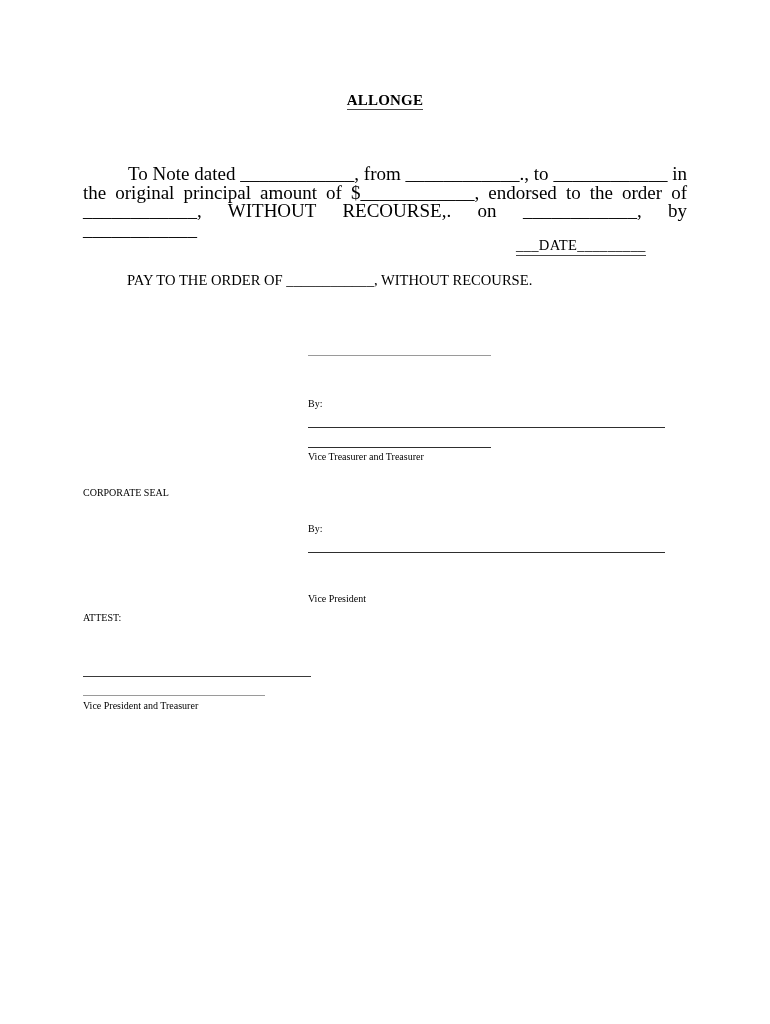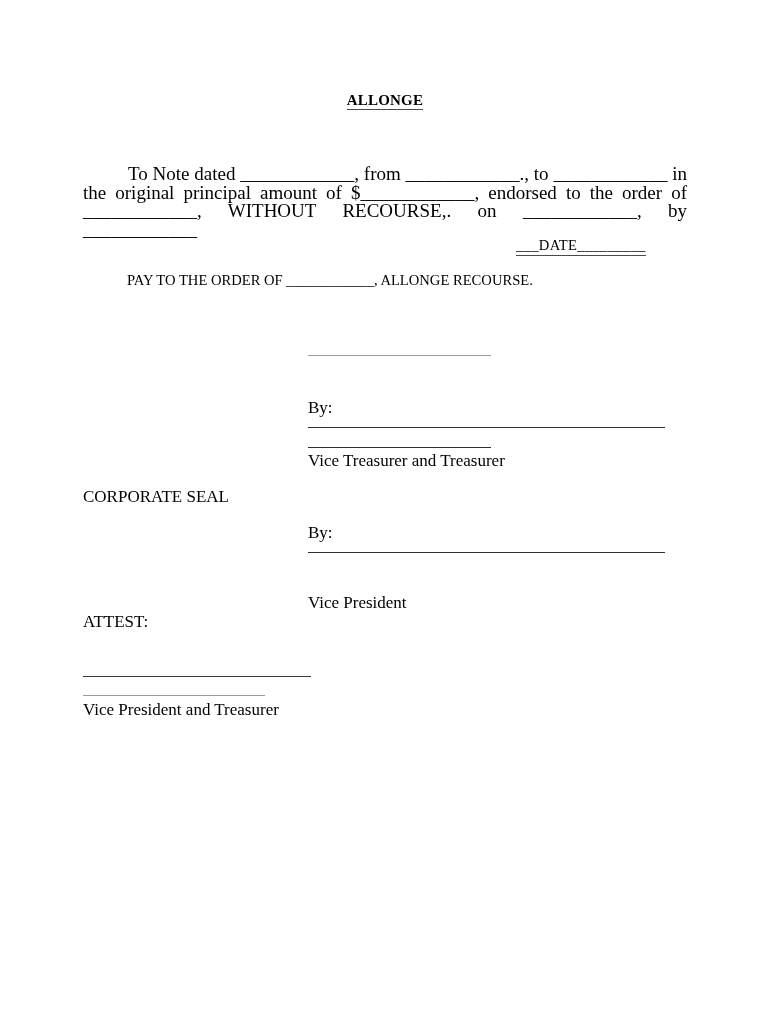--- a/index.html
+++ b/index.html
@@ -99,21 +99,21 @@
     border-top-width: 1.6px;  border-top-color: #3a3a3a;
   }
   .rule-gray-short-2 {
     left: 83px;  top: 695px;  width: 182px;
     border-top-width: 1.4px;  border-top-color: #9a9a9a;
   }
 
   
   .sig-text {
     position: absolute;
-    font-size: 17px;
+    font-size: 10px;
     white-space: pre;
   }
   .by-1        { left: 308px; top: 398px; }
   .title-1     { left: 308px; top: 451px; }
   .by-2        { left: 308px; top: 523px; }
   .title-2     { left: 308px; top: 558px; margin-top: 35px; }
   .corp-seal   { left: 83px;  top: 487px; }
   .attest      { left: 83px;  top: 612px; }
   .title-3     { left: 83px;  top: 700px; }
 </style>
@@ -123,21 +123,21 @@
 <div class="page">
 
   <div class="doc-title">
     <span>ALLONGE</span>
   </div>
 
   <p class="body-para">To Note dated ____________, from ____________., to ____________ in the original principal amount of $____________, endorsed to the order of ____________, WITHOUT RECOURSE,. on ____________, by ____________</p>
 
   <div class="date-line">___DATE_________</div>
 
-  <div class="pay-line">PAY TO THE ORDER OF ____________, ALLONGE RECOURSE.</div>
+  <div class="pay-line">PAY TO THE ORDER OF ____________, WITHOUT RECOURSE.</div>
 
   <div class="rule rule-gray-short-1"></div>
 
   <div class="sig-text by-1">By:</div>
 
   <div class="rule rule-dark-long-1"></div>
   <div class="rule rule-dark-short-1"></div>
 
   <div class="sig-text title-1">Vice Treasurer and Treasurer</div>
 

